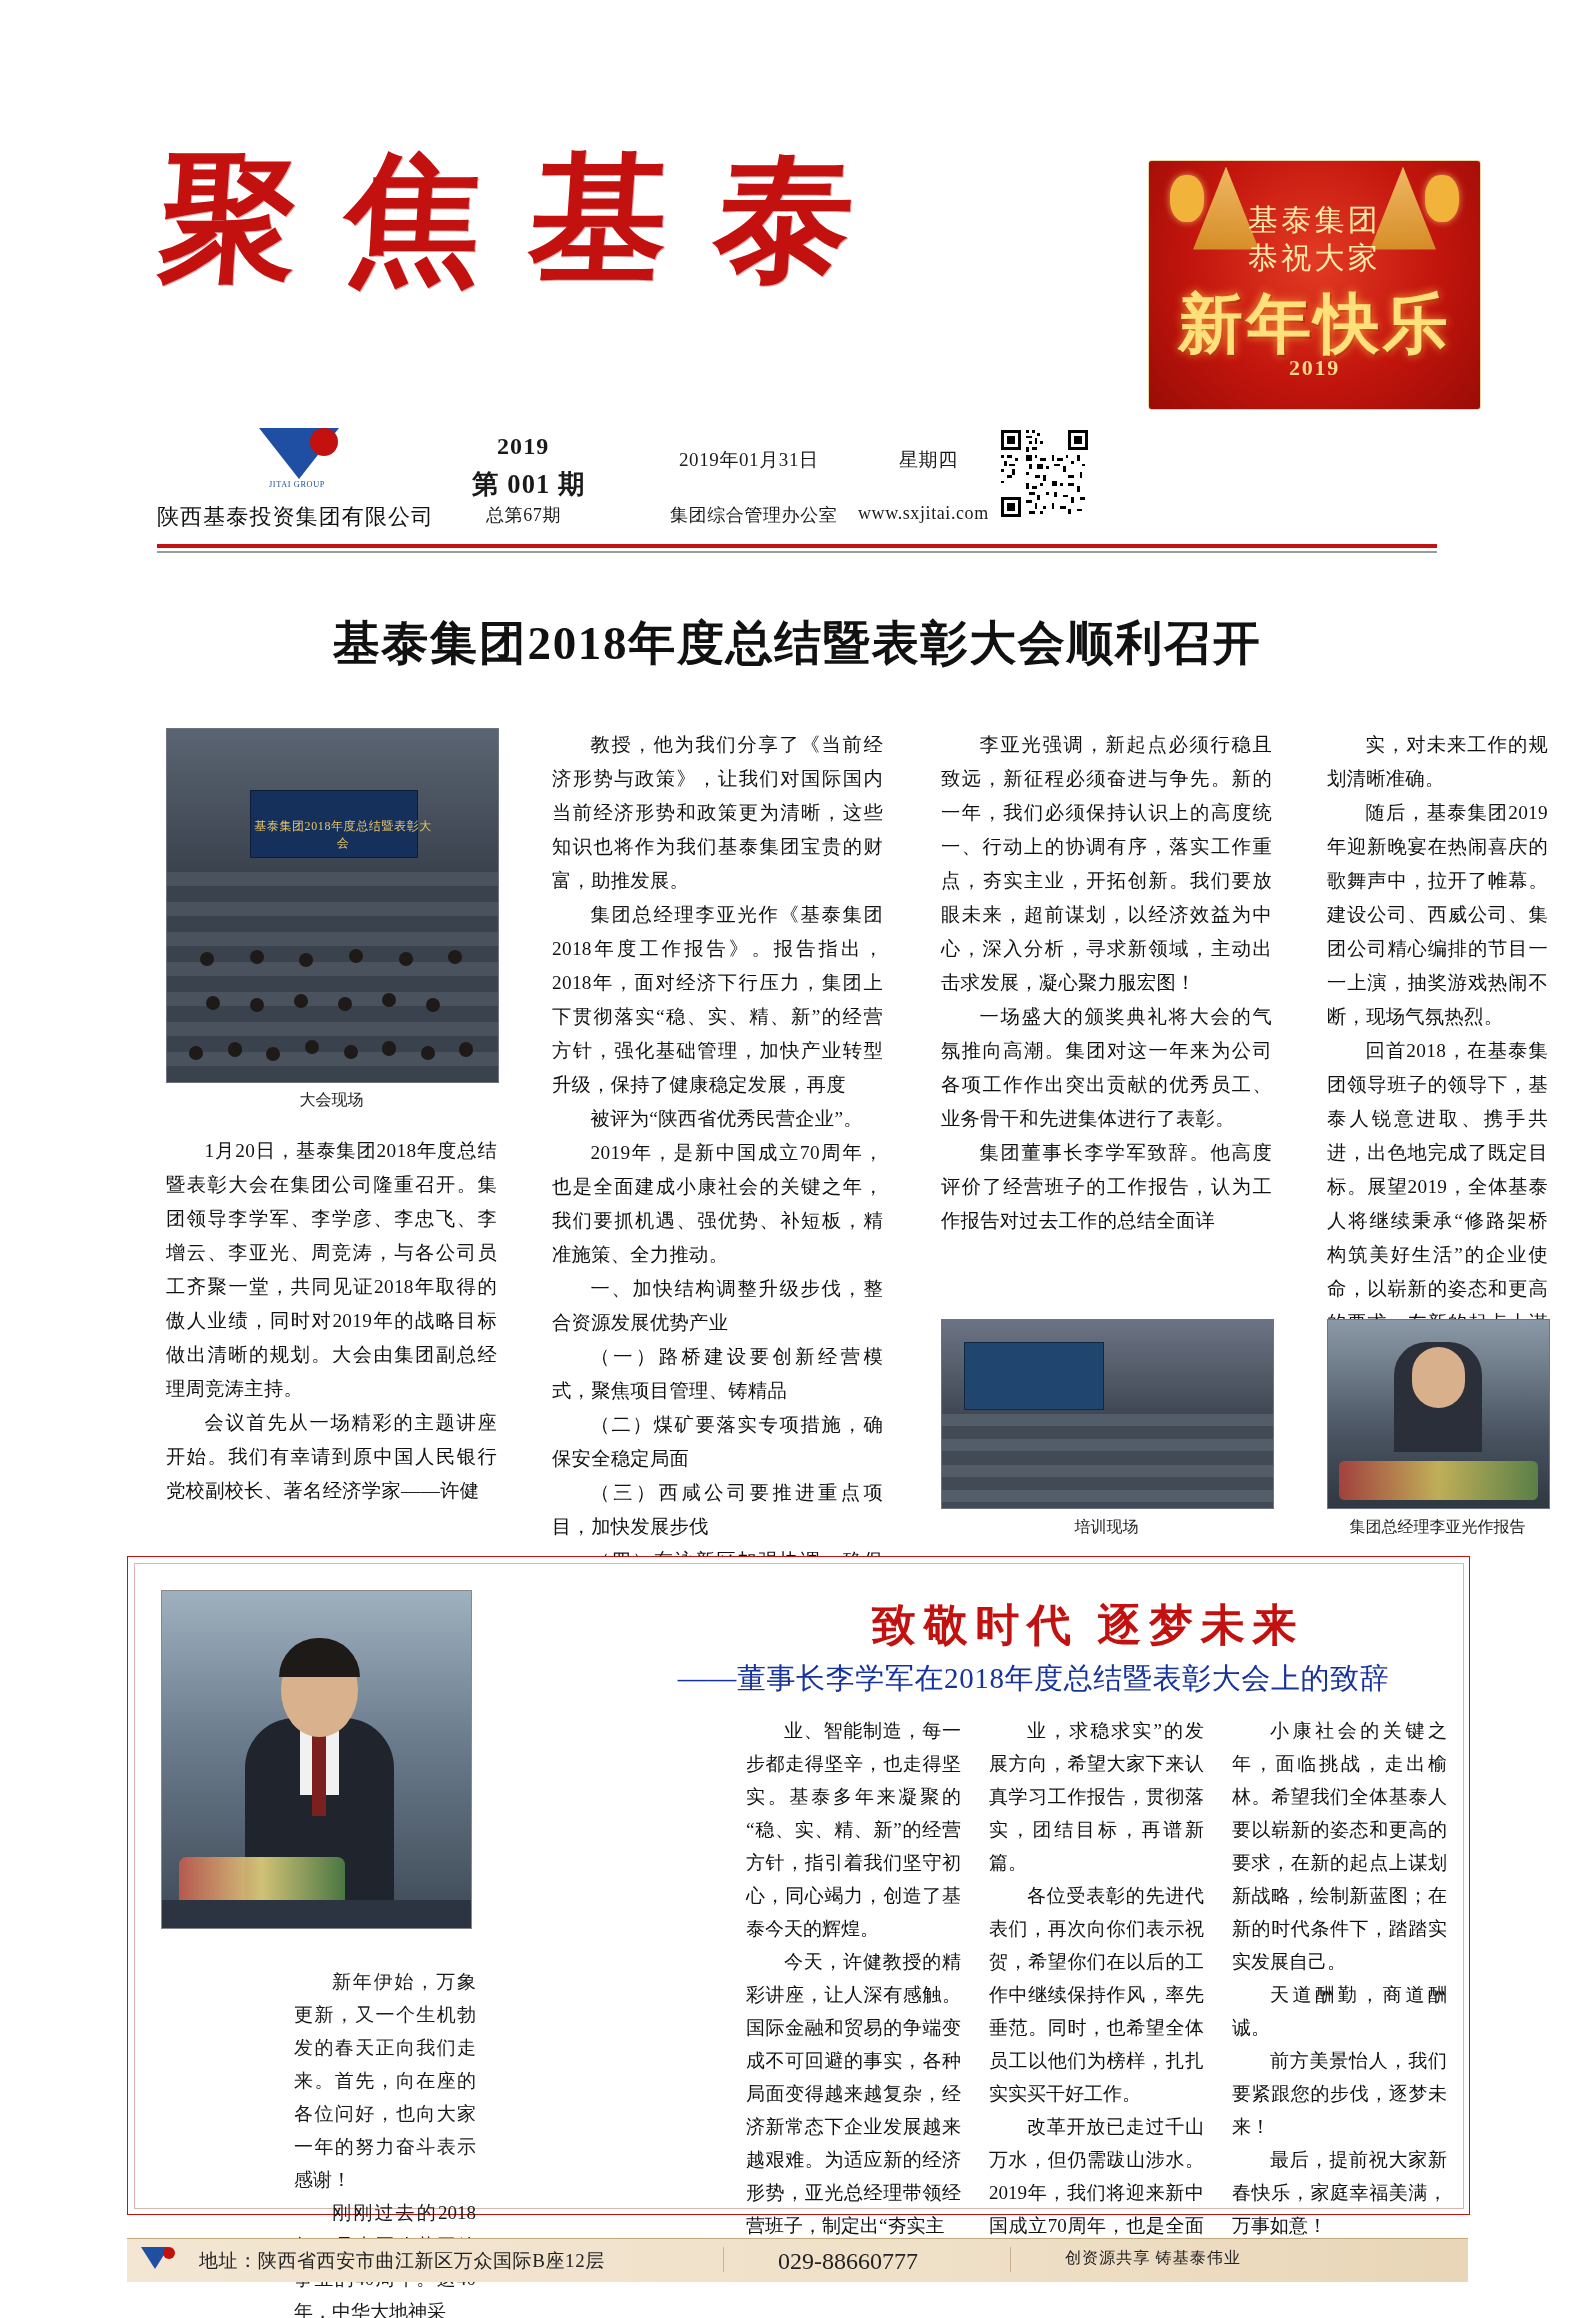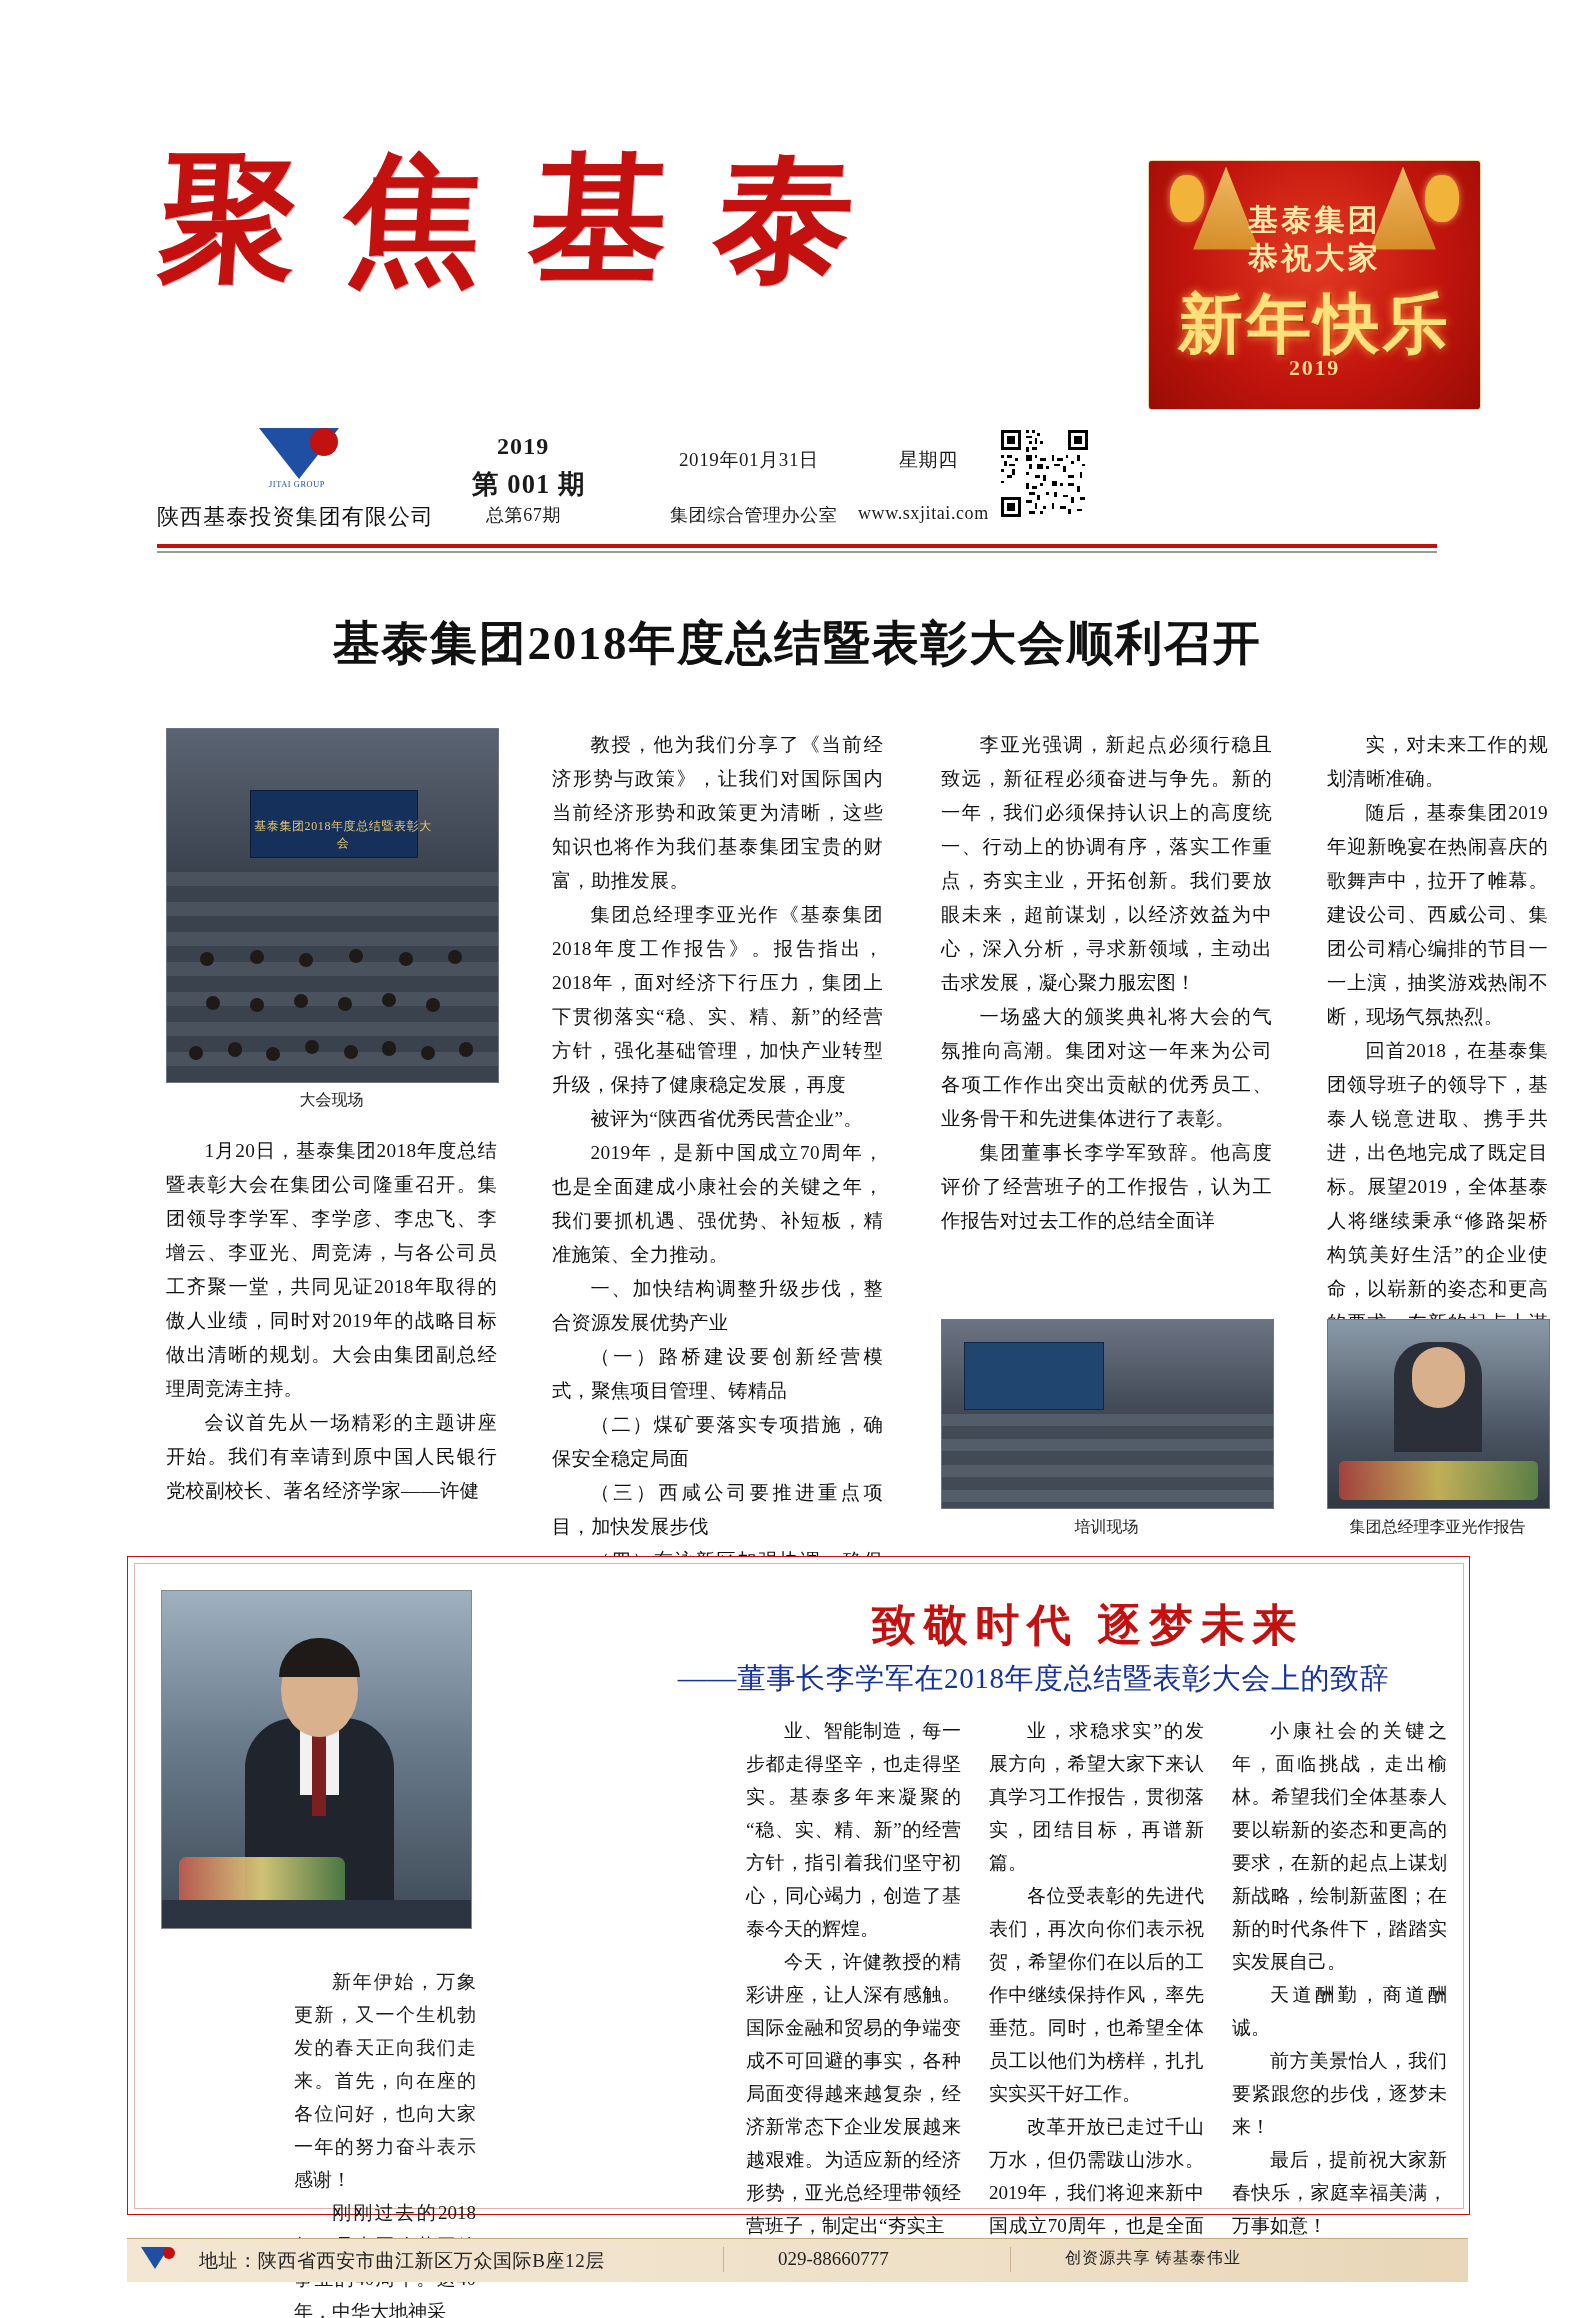--- a/index.html
+++ b/index.html
@@ -32,21 +32,21 @@
   }
   .ny-badge .lantern{position:absolute;width:34px;height:47px;border-radius:45%;background:#f2b33a;box-shadow:0 0 7.7px rgba(255,220,120,.7);}
   .ny-badge .l1{left:21px;top:14.3px;}
   .ny-badge .l2{left:276px;top:14.3px;}
   .ny-badge .fan{position:absolute;top:5.5px;width:66px;height:83px;
      background:linear-gradient(180deg,#f7d572,#d8a02b);clip-path:polygon(50% 0,100% 100%,0 100%);opacity:.85;}
   .ny-badge .f1{left:44px;}
   .ny-badge .f2{left:221px;}
   .ny-line1,.ny-line2{
     position:absolute;left:0;width:331px;text-align:center;color:#ffe9a8;
-    font-family:"Liberation Serif",serif;font-weight:bold;font-size:30px;letter-spacing:3.3px;
+    font-family:"Liberation Serif",serif;font-weight:normal;font-size:30px;letter-spacing:3.3px;
   }
   .ny-line1{top:39px;}
   .ny-line2{top:77px;}
   .ny-big{
     position:absolute;left:0;top:119px;width:331px;text-align:center;
     font-family:"Liberation Serif",serif;font-weight:bold;font-size:65px;letter-spacing:3.3px;
     color:#ffe07a;
     text-shadow:0 0 10px rgba(255,170,60,.9), 1.7px 2.2px 0 #a3120a;
   }
   .ny-year{
@@ -159,21 +159,21 @@
   
   .footer{
     position:absolute;left:127px;top:2238px;width:1341px;height:43px;
     background:linear-gradient(90deg,#f3e6d2 0%,#efe0c8 60%,#e9d6b8 100%);
     border-top:1.1px solid #c8a87a;
   }
   .footer .mark{position:absolute;left:14.3px;top:7.7px;width:0;height:0;
     border-left:14.3px solid transparent;border-right:14.3px solid transparent;border-top:22px solid #1f4fa3;}
   .footer .mdot{position:absolute;left:36px;top:7.7px;width:12px;height:12px;border-radius:50%;background:#c3110f;}
   .footer .addr{position:absolute;left:72px;top:9.4px;font-size:19px;letter-spacing:0.6px;color:#222;}
-  .footer .tel{position:absolute;left:651px;top:9.4px;font-size:19px;color:#222;}
+  .footer .tel{position:absolute;left:651px;top:9.4px;font-size:24px;color:#222;}
   .footer .slogan{position:absolute;left:938px;top:9.4px;font-size:16px;letter-spacing:1.1px;color:#222;}
   .footer .divider{position:absolute;top:7.7px;width:1.1px;height:25.4px;background:#c9b28f;}
 </style>
 </head>
 <body>
 
 <div class="page">
 
   <div class="masthead">
 

